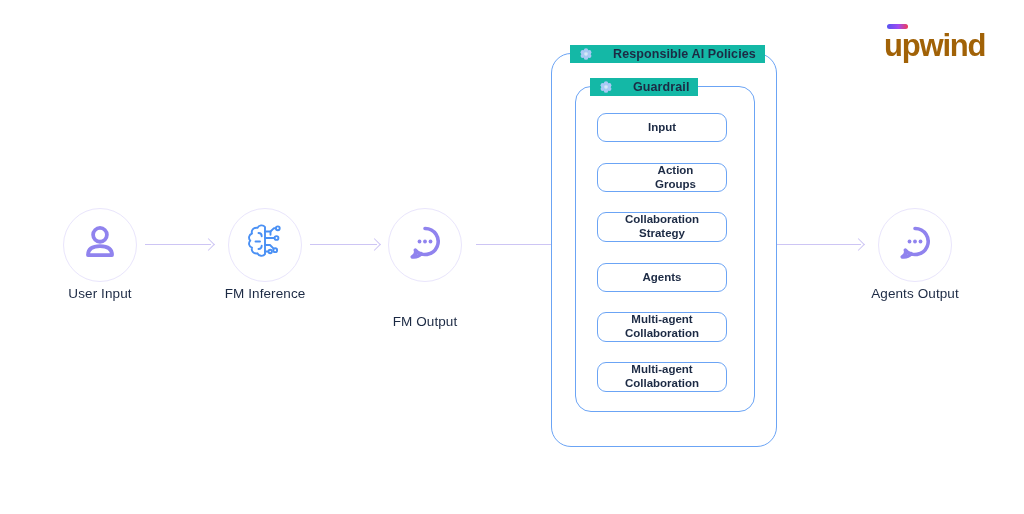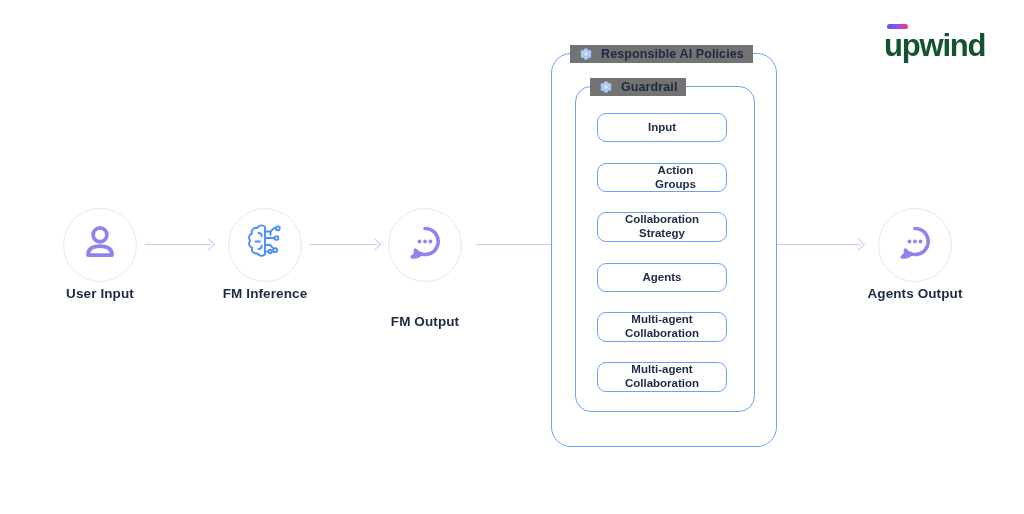--- a/index.html
+++ b/index.html
@@ -15,34 +15,34 @@
   }
 
   
   .logo { position: absolute; left: 884px; top: 24px; width: 110px; }
   .logo-bar {
     width: 21px; height: 5px; border-radius: 3px;
     background: linear-gradient(90deg, #5654f0 0%, #a14bf2 55%, #ef3c55 100%);
     margin-left: 3px;
   }
   .logo-text {
-    font-size: 31px; font-weight: bold; color: #14532d;
+    font-size: 31px; font-weight: bold; color: #a16207;
     letter-spacing: -1.2px; line-height: 1; margin-top: 1px;
   }
 
   
   .node-circle {
     position: absolute;
     width: 74px; height: 74px; border-radius: 50%;
     border: 1.5px solid #e9e5fc; background: #ffffff;
     display: flex; align-items: center; justify-content: center;
   }
   .node-label {
     position: absolute; top: 286px; width: 160px;
-    text-align: center; font-size: 13.5px; font-weight: 700;
+    text-align: center; font-size: 13.5px; font-weight: 400;
     color: #1c2a44; letter-spacing: 0.1px;
   }
 
   
   .arrow {
     position: absolute; top: 244px; height: 0;
     border-top: 1.6px solid #cdc5f4;
   }
   .arrow::after {
     content: ""; position: absolute;
@@ -55,22 +55,22 @@
   
   .frame {
     position: absolute; background: #ffffff;
     border: 1.5px solid #6ba4f5;
   }
   .frame.outer { left: 551px; top: 53px; width: 226px; height: 394px; border-radius: 20px; }
   .frame.inner { left: 575px; top: 86px; width: 180px; height: 326px; border-radius: 16px; }
 
   .frame-label {
     position: absolute; top: -9px; height: 18px;
-    background: #737373; padding: 0 9px;
-    display: flex; align-items: center; gap: 8px;
+    background: #14b8a6; padding: 0 9px;
+    display: flex; align-items: center; gap: 20px;
     white-space: nowrap;
   }
   .frame-label .title {
     font-size: 12.5px; font-weight: 600; color: #1c2a44; letter-spacing: 0.1px;
   }
   .frame-label svg { display: block; }
 
   .item-box {
     position: absolute; left: 597px; width: 130px; height: 29px;
     border: 1.3px solid #6ba4f5; border-radius: 9px; background: #ffffff;

